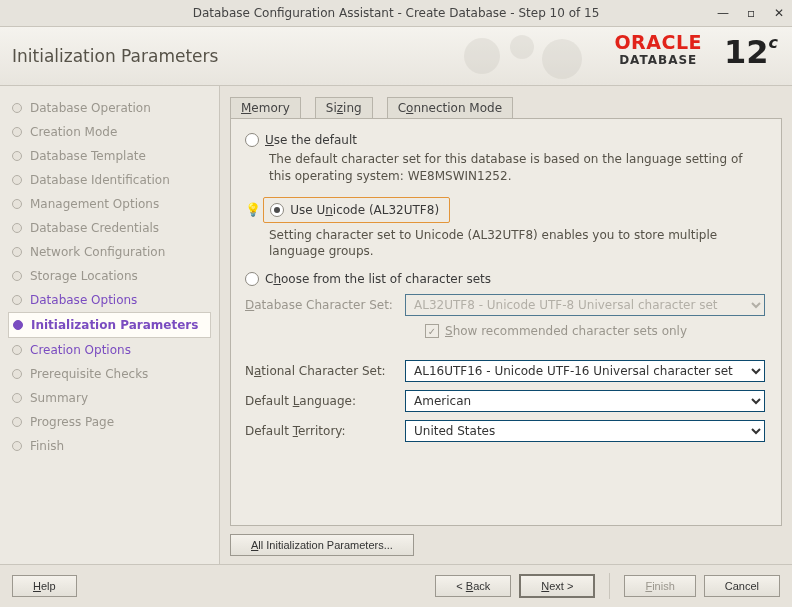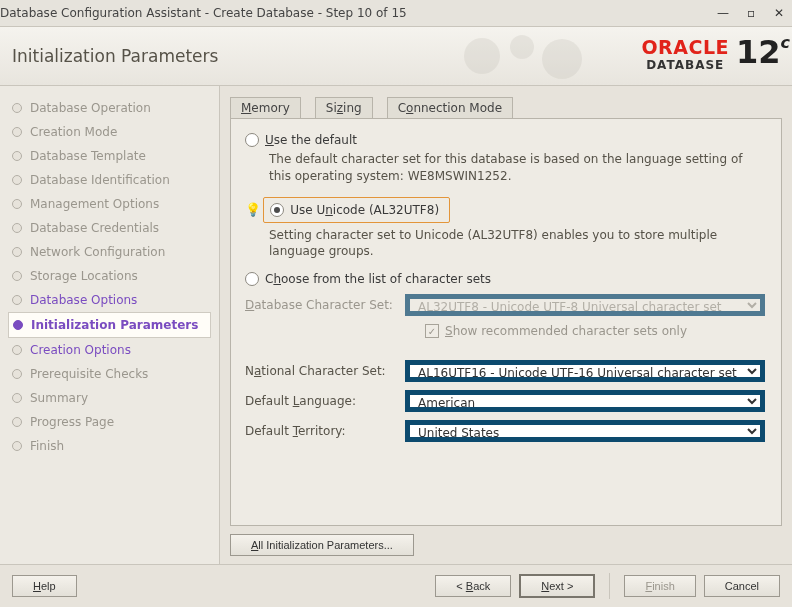--- a/index.html
+++ b/index.html
@@ -1,24 +1,24 @@
 <!DOCTYPE html>
 <html><head>
 <meta charset="utf-8">
 <style>
   html,body{margin:0;padding:0;font-family:"DejaVu Sans","Segoe UI",Arial,sans-serif;font-size:12px;color:#3a3a3a;background:#e7e3db}
   .window{width:792px;height:607px;background:#e7e3db;display:flex;flex-direction:column;position:relative;box-sizing:border-box}
-  .titlebar{height:26px;background:#e6e3dc;border-bottom:1px solid #c9c5bc;display:flex;align-items:center;position:relative}
+  .titlebar{height:26px;background:#e6e3dc;border-bottom:1px solid #c9c5bc;display:flex;align-items:center;justify-content:center;position:relative}
   .titlebar-title{font-size:12px;color:#444}
   .winctrls{position:absolute;right:6px;top:0;height:26px;display:flex;align-items:center;gap:14px}
   .winctrls span{font-size:12px;color:#333;cursor:pointer;width:14px;text-align:center}
   .banner{height:58px;background:linear-gradient(#f5f3ee,#e8e5de);border-bottom:1px solid #c9c5bc;position:relative;display:flex;align-items:center}
   .banner-title{font-size:17px;color:#565248;margin-left:12px}
   .gears{position:absolute;right:180px;top:2px;opacity:.25}
-  .brand{position:absolute;right:2px;top:6px;display:flex;align-items:flex-end;gap:7px}
+  .brand{position:absolute;right:14px;top:6px;display:flex;align-items:flex-start;gap:22px}
   .brand-left{display:flex;flex-direction:column;align-items:center;line-height:1}
   .brand-oracle{font-weight:900;color:#e1231a;font-size:19px;letter-spacing:0.5px}
   .brand-db{color:#333;font-size:12px;font-weight:700;letter-spacing:1px;margin-top:2px}
   .brand-ver{font-size:32px;font-weight:700;color:#222;display:flex;align-items:flex-start}
   .brand-ver sup{font-size:16px;font-style:italic}
   .body{flex:1;display:flex;min-height:0}
   .sidebar{width:220px;background:#ece9e2;border-right:1px solid #c9c5bc;padding:10px 8px;box-sizing:border-box;overflow:hidden}
   .step{display:flex;align-items:center;gap:8px;height:24px;padding:0 4px;color:#9a968d;font-size:12px}
   .step .dot{width:8px;height:8px;border-radius:50%;border:1px solid #b3afa6;background:#e7e3db;flex:0 0 auto;position:relative}
   .step.done .dot{border-color:#b3afa6}
@@ -35,21 +35,21 @@
   .radio{width:12px;height:12px;border:1px solid #8c887f;border-radius:50%;display:inline-flex;align-items:center;justify-content:center;background:#fff}
   .radio.sel::after{content:"";width:6px;height:6px;background:#4c4c4c;border-radius:50%}
   .desc{margin:4px 0 12px 24px;color:#565248;font-size:12px;line-height:1.4}
   .disabled{color:#9a968d}
   .highlight{position:relative;display:inline-flex;align-items:center}
   .highlight-box{border:1.5px solid #e3953a;padding:1px 6px 1px 2px;border-radius:2px;display:inline-flex;align-items:center;gap:4px}
   .bulb{color:#e6a40a;font-size:13px;margin-right:2px}
   .form-row{display:flex;align-items:center;margin:8px 0}
   .form-row .flabel{width:160px;color:#565248}
   .form-row.disabled .flabel{color:#9a968d}
-  select,input[type=text]{font-family:inherit;font-size:12px;border:5px solid #0c4a6e;background:#fff;height:22px;box-sizing:border-box;padding:0 4px;color:#333}
+  select,input[type=text]{font-family:inherit;font-size:12px;border:1px solid #0c4a6e;background:#fff;height:22px;box-sizing:border-box;padding:0 4px;color:#333}
   select{width:360px}
   select:disabled{color:#9a968d;background:#efece5}
   .chk-row{display:flex;align-items:center;gap:6px;margin:6px 0 2px 180px;color:#9a968d}
   .chk{width:12px;height:12px;border:1px solid #a7a399;background:#efece5;display:inline-flex;align-items:center;justify-content:center;color:#9a968d;font-size:10px}
   .bottom-btn-area{padding:0 10px 8px 10px}
   .btn{border:1px solid #9c988f;background:linear-gradient(#f5f2ec,#e3e0d8);padding:4px 20px;font-size:11px;color:#333;cursor:pointer}
   .btn.default{border:2px solid #79756c}
   .footer{height:42px;border-top:1px solid #c9c5bc;display:flex;align-items:center;padding:0 12px;gap:8px}
   .footer .spacer{flex:1}
   .sep{width:1px;height:26px;background:#c9c5bc;margin:0 6px}

